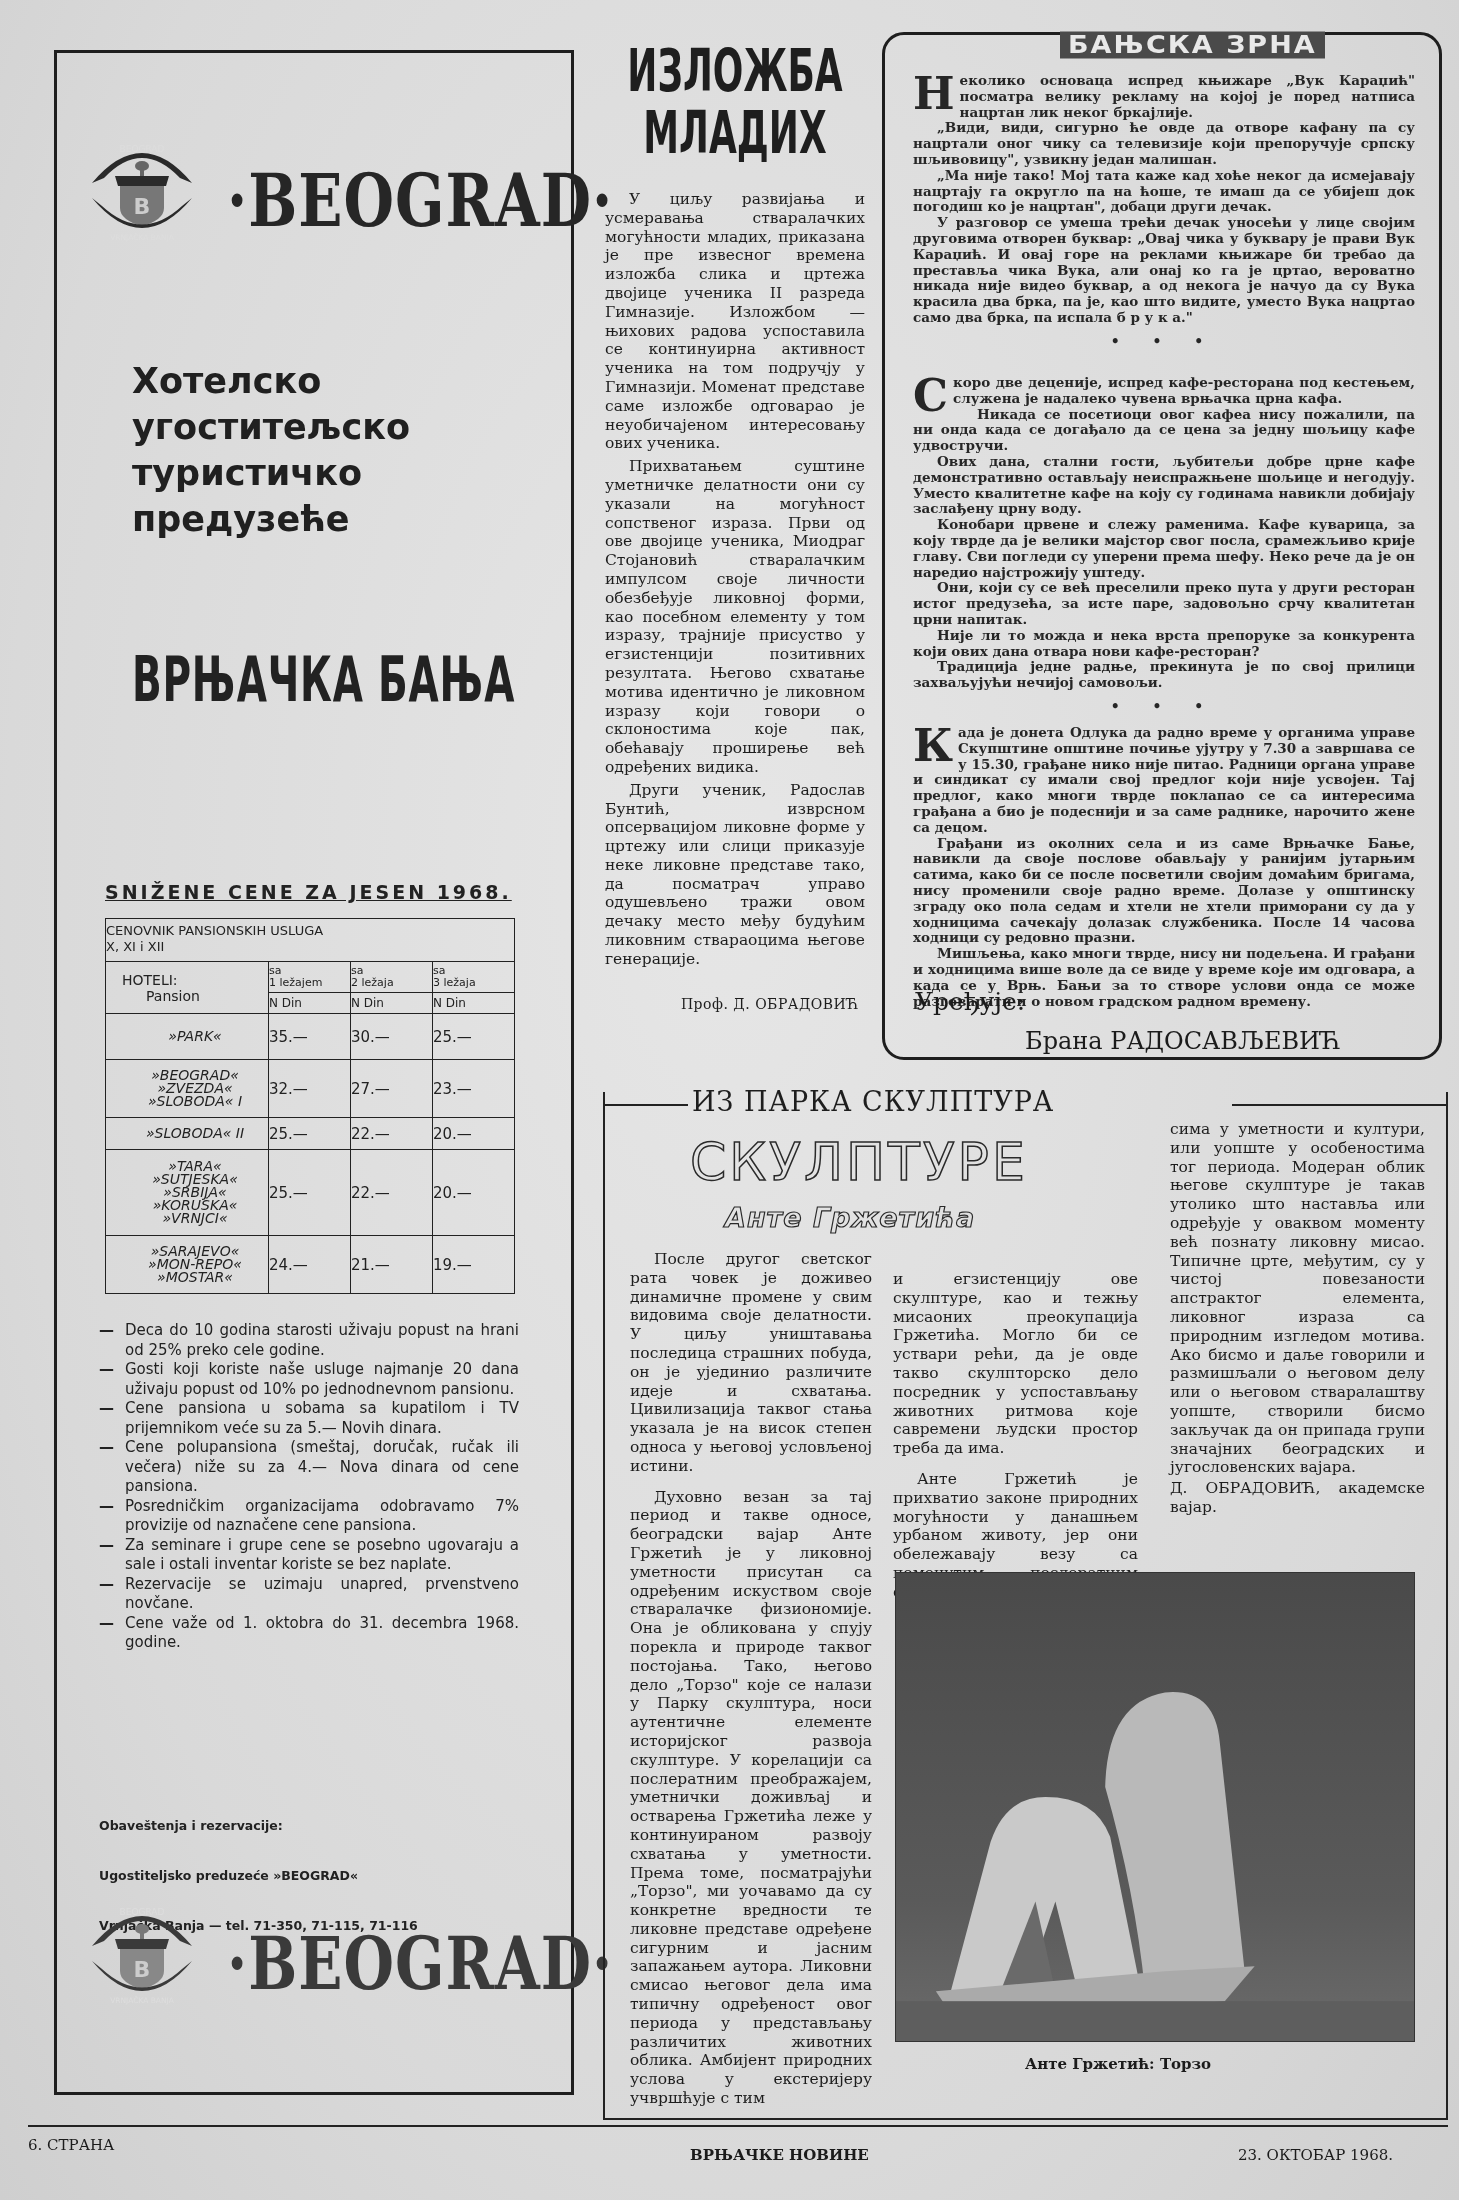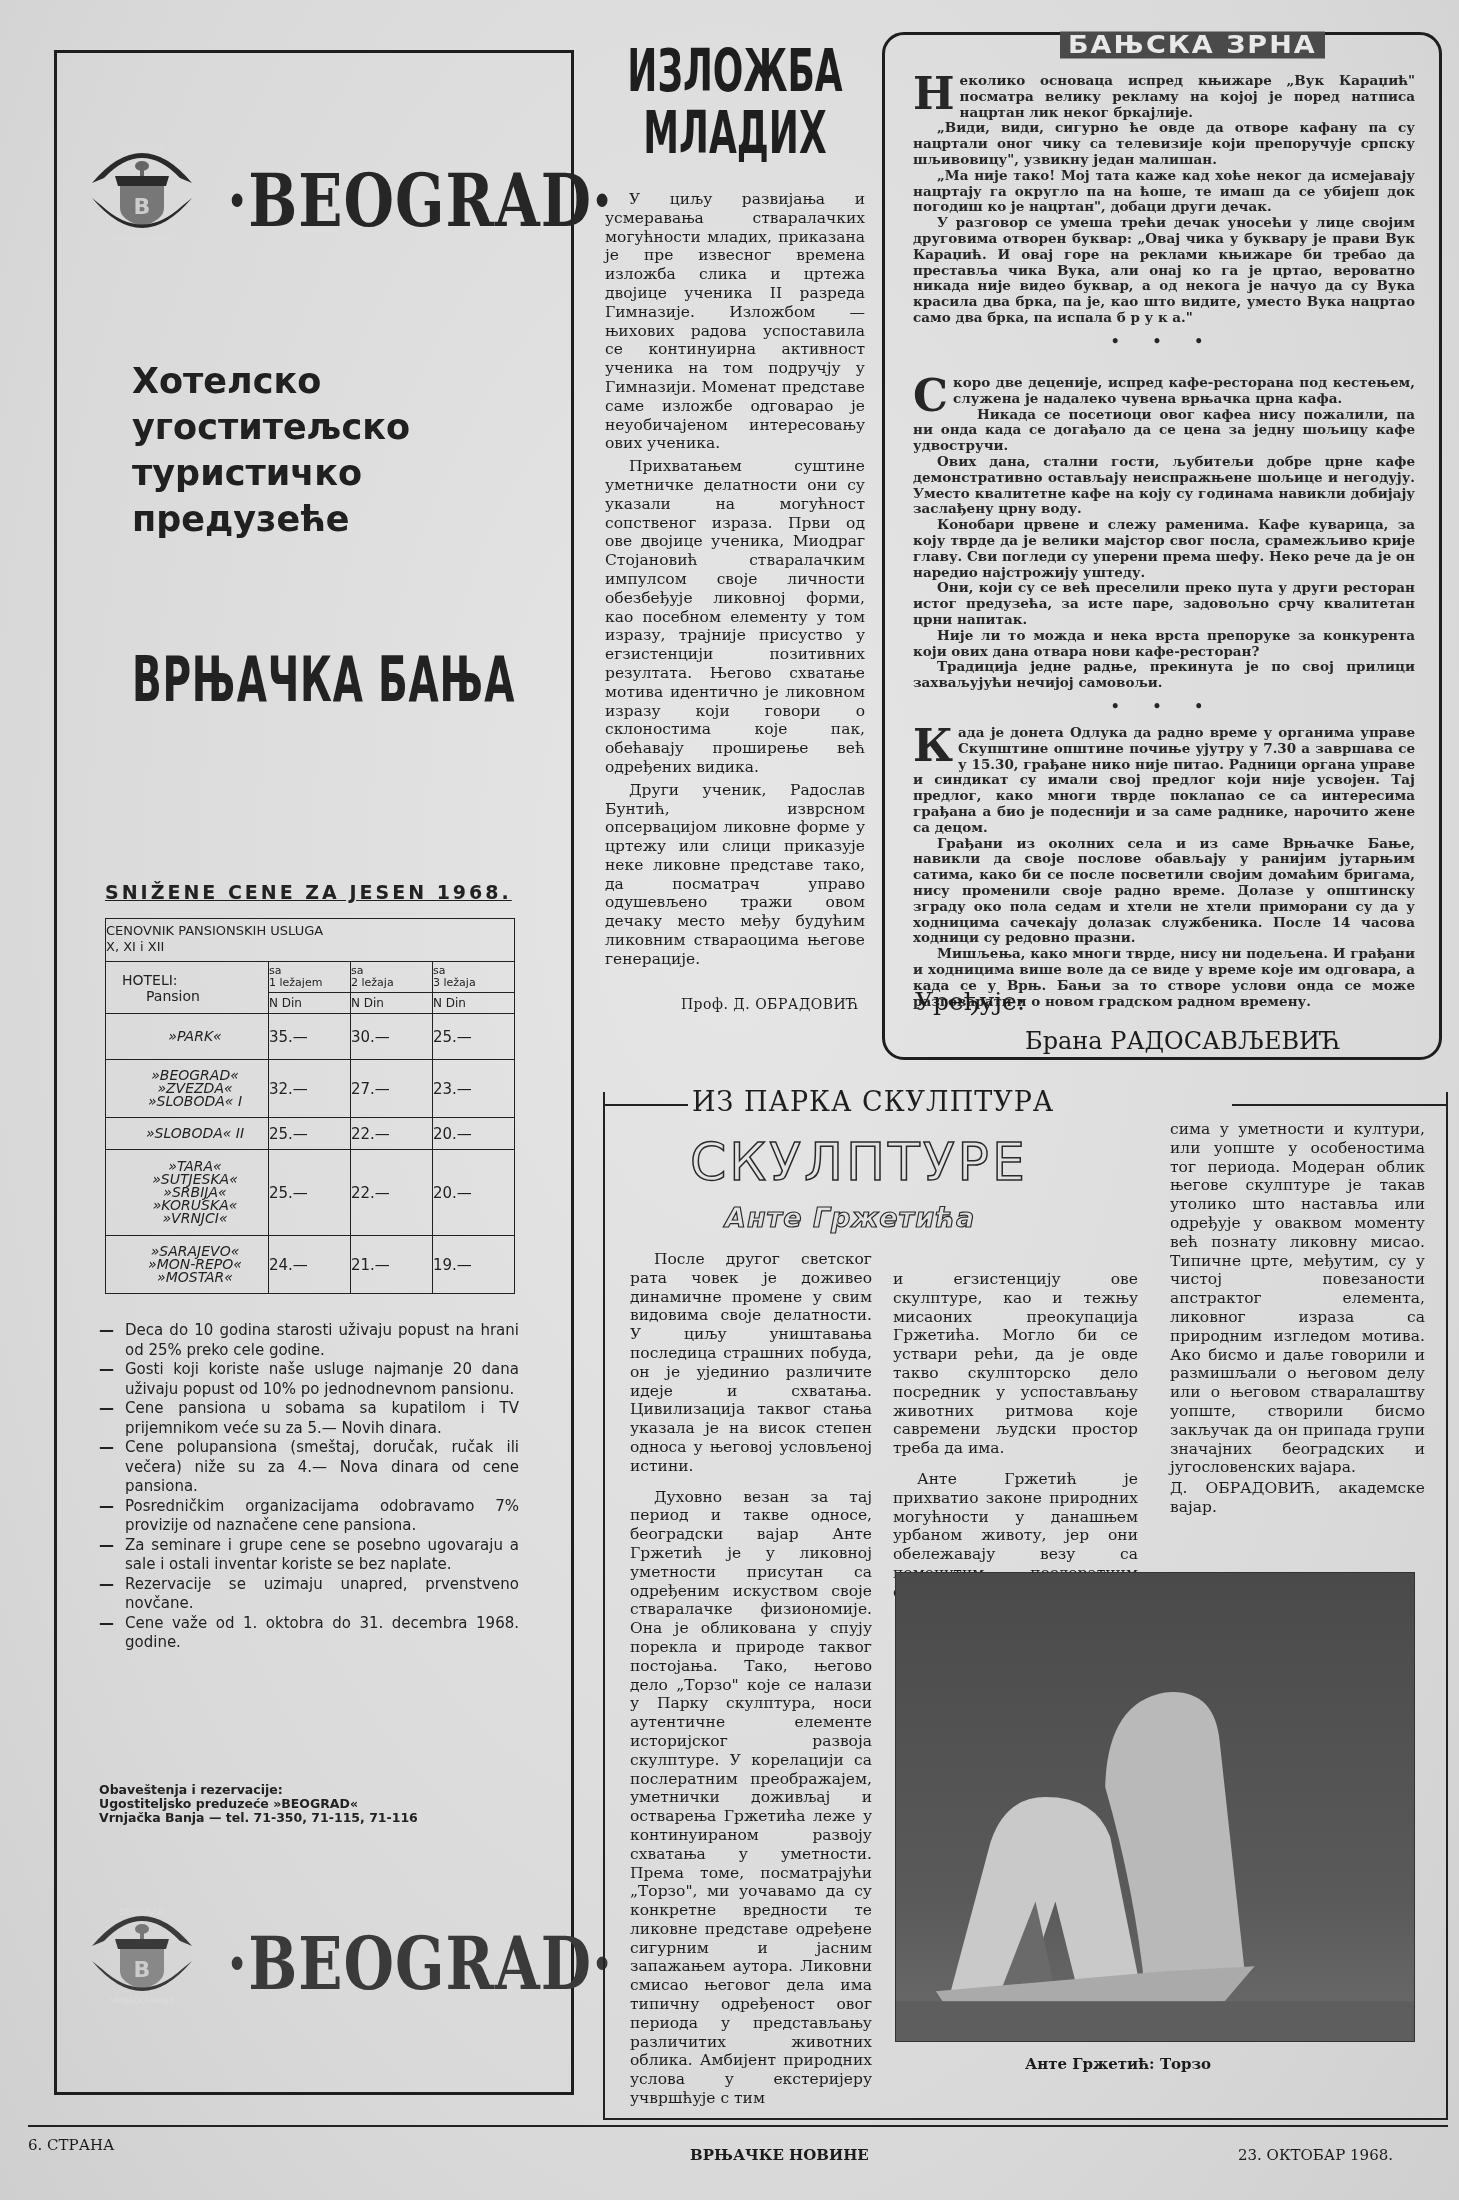--- a/index.html
+++ b/index.html
@@ -37,21 +37,21 @@
   .price-table .hotel-names div { white-space: nowrap; }
   .price-table .price { font-size: 15px; }
 
   .notes { position: absolute; left: 42px; top: 1268px; width: 420px; font-family: "DejaVu Sans", sans-serif;
            font-size: 15px; line-height: 19.5px; color: #222; list-style: none; }
   .notes li { position: relative; padding-left: 26px; text-align: justify; }
   .notes li::before { content: "—"; position: absolute; left: 0; top: 0; font-weight: bold; }
 
   .contact { position: absolute; left: 42px; top: 1730px; font-family: "DejaVu Sans", sans-serif; font-weight: bold;
              font-size: 12.5px; line-height: 14px; color: #222; }
-  .contact div { white-space: nowrap; }
+  .contact div { white-space: nowrap; margin-top: 36px; }
   .logo-row.bottom { top: 1838px; }
   .logo-row.bottom .brand-word { color: #3a3a3a; }
 
   
   .col-mid { position: absolute; left: 605px; top: 40px; width: 260px; }
   .big-title { font-family: "DejaVu Sans", sans-serif; font-weight: bold; font-size: 58px; line-height: 62px;
                text-align: center; color: #1e1e1e; transform: scaleX(0.62) scaleY(1.0); transform-origin: center top;
                white-space: nowrap; margin-left: -80px; width: 420px; }
   .body-text { font-family: "DejaVu Serif", serif; font-size: 15.5px; line-height: 18.8px; color: #1d1d1d;
                text-align: justify; }

